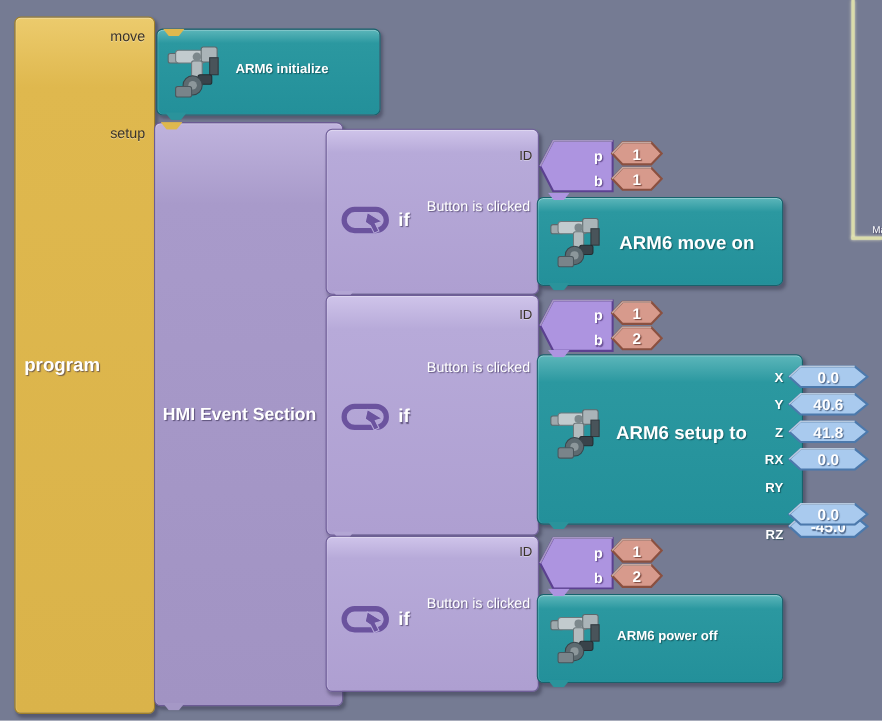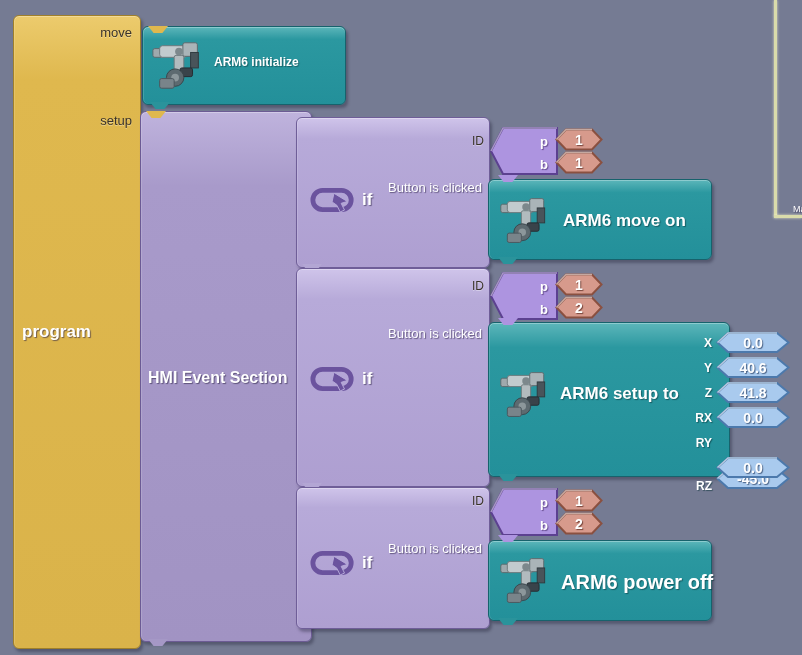--- a/index.html
+++ b/index.html
@@ -250,21 +250,21 @@
         <rect x="10" y="7" width="28" height="12" rx="3" fill="#c2cbce" stroke="#6d787c"></rect>
         <rect x="34" y="4" width="15" height="14" rx="2" fill="#aab4b8" stroke="#5d686c"></rect>
         <rect x="42" y="14" width="8" height="16" fill="#49545a" stroke="#30393e"></rect>
         <rect x="25" y="17" width="10" height="17" rx="2" fill="#b2bbbe" stroke="#6d787c"></rect>
         <circle cx="30" cy="13" r="4" fill="#7c888c"></circle>
         <rect x="31" y="30" width="13" height="9" rx="2" fill="#39434a" stroke="#242c31"></rect>
         <circle cx="26" cy="40" r="9" fill="#5d6a70" stroke="#39444a"></circle>
         <circle cx="26" cy="40" r="4" fill="#8c979b"></circle>
         <rect x="10" y="41" width="15" height="10" rx="2" fill="#79848a" stroke="#4b565c"></rect>
       </svg></div>
-  <span class="wl wl-teal" style="left:561px;top:571px;font-size:20px;">ARM6 power off</span>
+  <span class="wl wl-teal" style="left:561px;top:571px;font-size:12px;">ARM6 power off</span>
   <div class="tab" style="left:498px;top:535px;background:#ad94e0;"></div>
   <div class="tab" style="left:498px;top:618px;background:#2a939b;"></div>
 
   <div class="mainline" style="left:774px;top:0;width:3px;height:217px;"></div>
   <div class="mainline" style="left:774px;top:215px;width:28px;height:3px;"></div>
   <span class="wl" style="left:777px;top:204px;font-size:9px;font-weight:normal;padding-left:16px;">Main</span>
 
 </div>
 
 </body></html>

